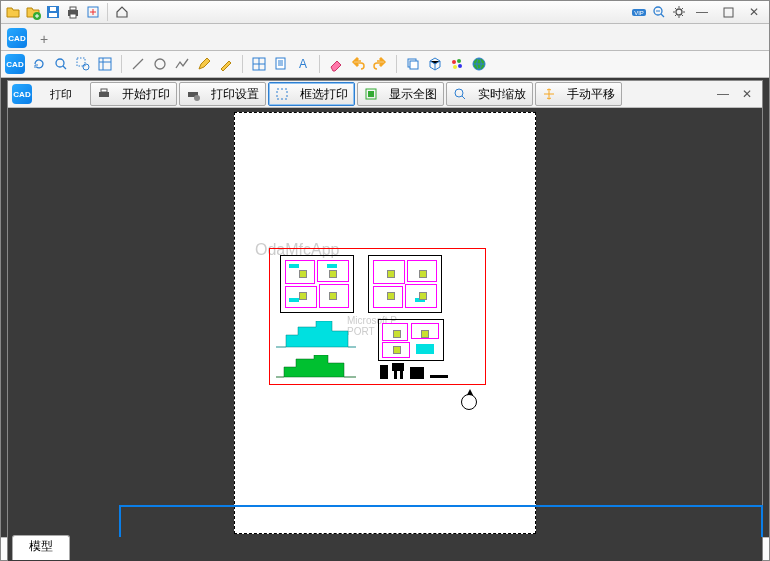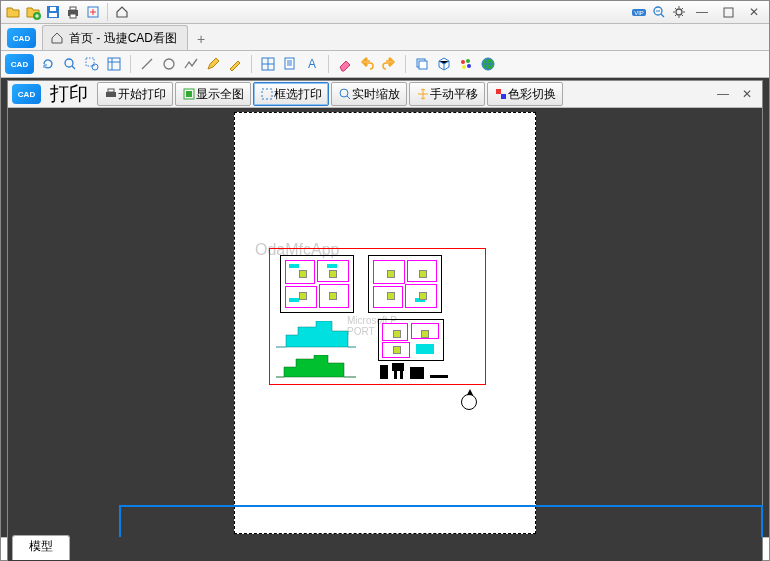--- a/index.html
+++ b/index.html
@@ -10,22 +10,22 @@
   .tabstrip{height:26px;background:#f3f3f3;border-bottom:1px solid #bbb;display:flex;align-items:flex-end;padding-left:4px}
   .tab{height:24px;border:1px solid #bbb;border-bottom:none;border-radius:3px 3px 0 0;background:#e9e9e9;display:flex;align-items:center;padding:0 10px 0 6px;margin-right:2px;gap:4px;cursor:pointer}
   .tab.active{background:#fff}
   .tab .close{margin-left:8px;color:#666}
   .addtab{width:22px;height:22px;display:flex;align-items:center;justify-content:center;color:#777;cursor:pointer;font-size:14px}
   .toolbar{height:26px;background:#f7f7f7;border-bottom:1px solid #bbb;display:flex;align-items:center;padding:0 4px;gap:6px}
   .sep{width:1px;height:18px;background:#ccc;margin:0 2px}
   .dark{flex:1;background:#3a3a3a;position:relative}
   .panel{position:absolute;left:6px;top:2px;right:6px;height:485px;background:#fff;border:1px solid #888;display:flex;flex-direction:column}
   .panel-hdr{height:26px;background:#f3f3f3;border-bottom:1px solid #bbb;display:flex;align-items:center;padding:0 4px;gap:2px}
-  .logo{width:29px;height:20px;background:linear-gradient(135deg,#27a9ff,#0a7ee8);border-radius:4px;color:#fff;font-size:8px;font-weight:bold;display:flex;align-items:center;justify-content:center}
-  .tbtn{height:22px;border:1px solid #a8a8a8;background:linear-gradient(#fdfdfd,#e7e7e7);border-radius:2px;display:flex;align-items:center;padding:0 6px;gap:0;cursor:pointer;white-space:nowrap}
+  .logo{width:20px;height:20px;background:linear-gradient(135deg,#27a9ff,#0a7ee8);border-radius:4px;color:#fff;font-size:8px;font-weight:bold;display:flex;align-items:center;justify-content:center}
+  .tbtn{height:22px;border:1px solid #a8a8a8;background:linear-gradient(#fdfdfd,#e7e7e7);border-radius:2px;display:flex;align-items:center;padding:0 6px;gap:11px;cursor:pointer;white-space:nowrap}
   .tbtn.active{border-color:#2e7fd1;box-shadow:inset 0 0 0 1px #8fc2f2}
   .winbtn{width:22px;height:18px;display:flex;align-items:center;justify-content:center;color:#555;cursor:pointer}
   .panel-body{flex:1;background:#3a3a3a;display:flex;align-items:flex-start;justify-content:center;padding-top:0}
   .page{width:300px;height:420px;background:#fff;border:1px dashed #000;margin-top:4px;position:relative}
   .selbox{position:absolute;left:34px;top:135px;width:215px;height:135px;border:1.5px solid #f00}
   .wm{position:absolute;left:20px;top:128px;color:#ccc;font-size:16px}
   .wm2{position:absolute;left:112px;top:202px;color:#ccc;font-size:10px;line-height:11px}
   .plan{position:absolute;border:0.5px solid #000}
   .plan .room{position:absolute;border:1px solid #f0f}
   .plan .dot{position:absolute;width:6px;height:6px;background:#c8e030;border:0.5px solid #888}
@@ -108,28 +108,20 @@
     <span class="winbtn">
         <svg width="11" height="11">
           <rect x="1" y="1" width="9" height="9" fill="none" stroke="#555"></rect>
         </svg>
       </span>
     <span class="winbtn">✕</span>
   </div>
 
   <div class="tabstrip">
     <div class="logo" style="margin:0 6px 2px 2px">CAD</div>
-    <div class="tab">
-      <span class="ic">
-          <svg width="14" height="14">
-            <path d="M2 7l5-5 5 5v5H2z" fill="none" stroke="#555"></path>
-          </svg>
-        </span>
-      <span>首页 - 迅捷CAD看图</span>
-    </div>
     <div class="addtab">+</div>
   </div>
 
   <div class="toolbar">
     <div class="logo">CAD</div>
     <span class="ic">
         <svg width="16" height="16">
           <path d="M4 8a4 4 0 1 1 1.2 2.8" fill="none" stroke="#2e7fd1" stroke-width="1.3"></path>
           <path d="M4 12v-3h3" fill="none" stroke="#2e7fd1"></path>
         </svg>
@@ -238,60 +230,60 @@
           <circle cx="8" cy="8" r="6" fill="#3a3" stroke="#2e7fd1"></circle>
           <path d="M2 8h12M8 2a9 9 0 0 1 0 12a9 9 0 0 1 0-12" fill="none" stroke="#2e7fd1"></path>
         </svg>
       </span>
   </div>
 
   <div class="dark">
     <div class="panel">
       <div class="panel-hdr">
         <div class="logo">CAD</div>
-        <span style="margin:0 7px;font-size:19px">打印</span>
+        <span style="margin:0 16px;font-size:11px">打印</span>
         <div class="tbtn">
             <svg width="14" height="14">
               <rect x="2" y="5" width="10" height="5" fill="#555"></rect>
               <rect x="4" y="2" width="6" height="3" fill="#fff" stroke="#555"></rect>
             </svg>
             <span>开始打印</span>
           </div>
         <div class="tbtn">
             <svg width="14" height="14">
+              <rect x="2" y="5" width="10" height="5" fill="#555"></rect>
+              <circle cx="11" cy="11" r="3" fill="#888"></circle>
+            </svg>
+            <span>打印设置</span>
+          </div>
+        <div class="tbtn active">
+            <svg width="14" height="14">
+              <rect x="2" y="2" width="10" height="10" fill="none" stroke="#2e7fd1" stroke-dasharray="2"></rect>
+            </svg>
+            <span>框选打印</span>
+          </div>
+        <div class="tbtn">
+            <svg width="14" height="14">
               <rect x="2" y="2" width="10" height="10" fill="none" stroke="#3a3"></rect>
               <rect x="4" y="4" width="6" height="6" fill="#3a3"></rect>
             </svg>
             <span>显示全图</span>
           </div>
-        <div class="tbtn active">
-            <svg width="14" height="14">
-              <rect x="2" y="2" width="10" height="10" fill="none" stroke="#2e7fd1" stroke-dasharray="2"></rect>
-            </svg>
-            <span>框选打印</span>
-          </div>
         <div class="tbtn">
             <svg width="14" height="14">
               <circle cx="6" cy="6" r="4" fill="none" stroke="#2e7fd1"></circle>
               <path d="M9 9l3 3" stroke="#2e7fd1"></path>
             </svg>
             <span>实时缩放</span>
           </div>
         <div class="tbtn">
             <svg width="14" height="14">
               <path d="M7 2v10M2 7h10M5 3l2-1 2 1M5 11l2 1 2-1" stroke="#f5a623" fill="none"></path>
             </svg>
             <span>手动平移</span>
-          </div>
-        <div class="tbtn">
-            <svg width="14" height="14">
-              <rect x="2" y="2" width="5" height="5" fill="#e33"></rect>
-              <rect x="7" y="7" width="5" height="5" fill="#33e"></rect>
-            </svg>
-            <span>色彩切换</span>
           </div>
         <span class="spacer" style="flex:1"></span>
         <span class="winbtn">—</span>
         <span class="winbtn">✕</span>
       </div>
       <div class="panel-body">
         <div class="page">
           <span class="wm">OdaMfcApp</span>
           <span class="wm2"><span>Microsoft P</span><br><span>PORT</span></span>
           <div class="selbox">

